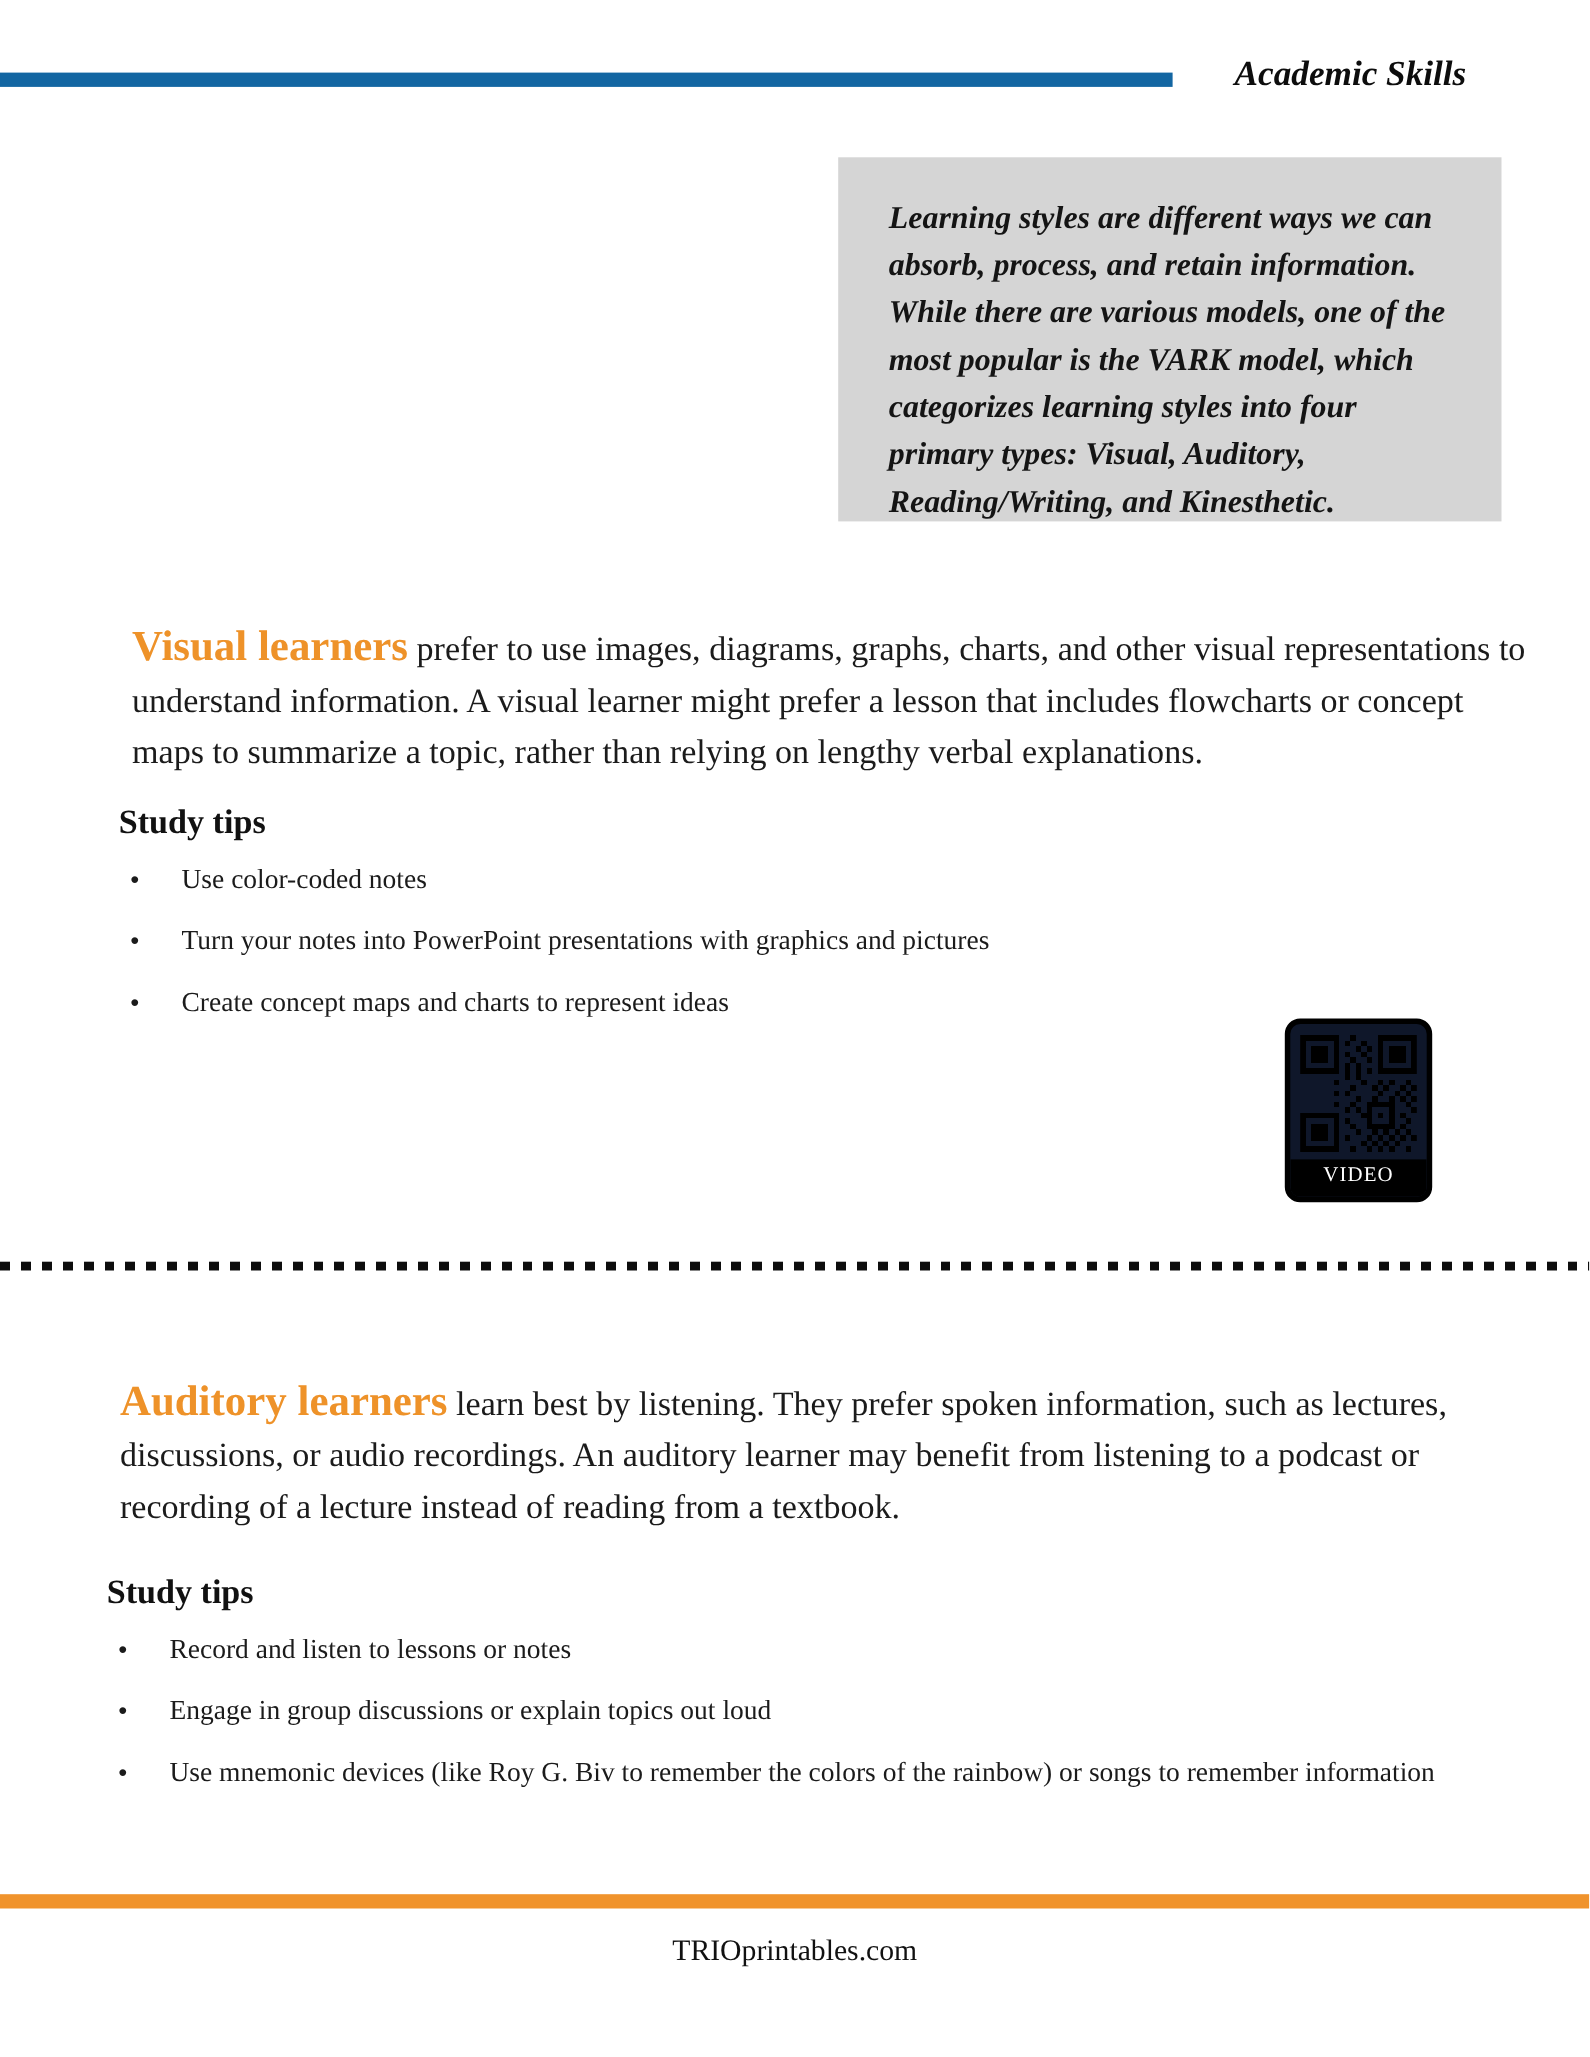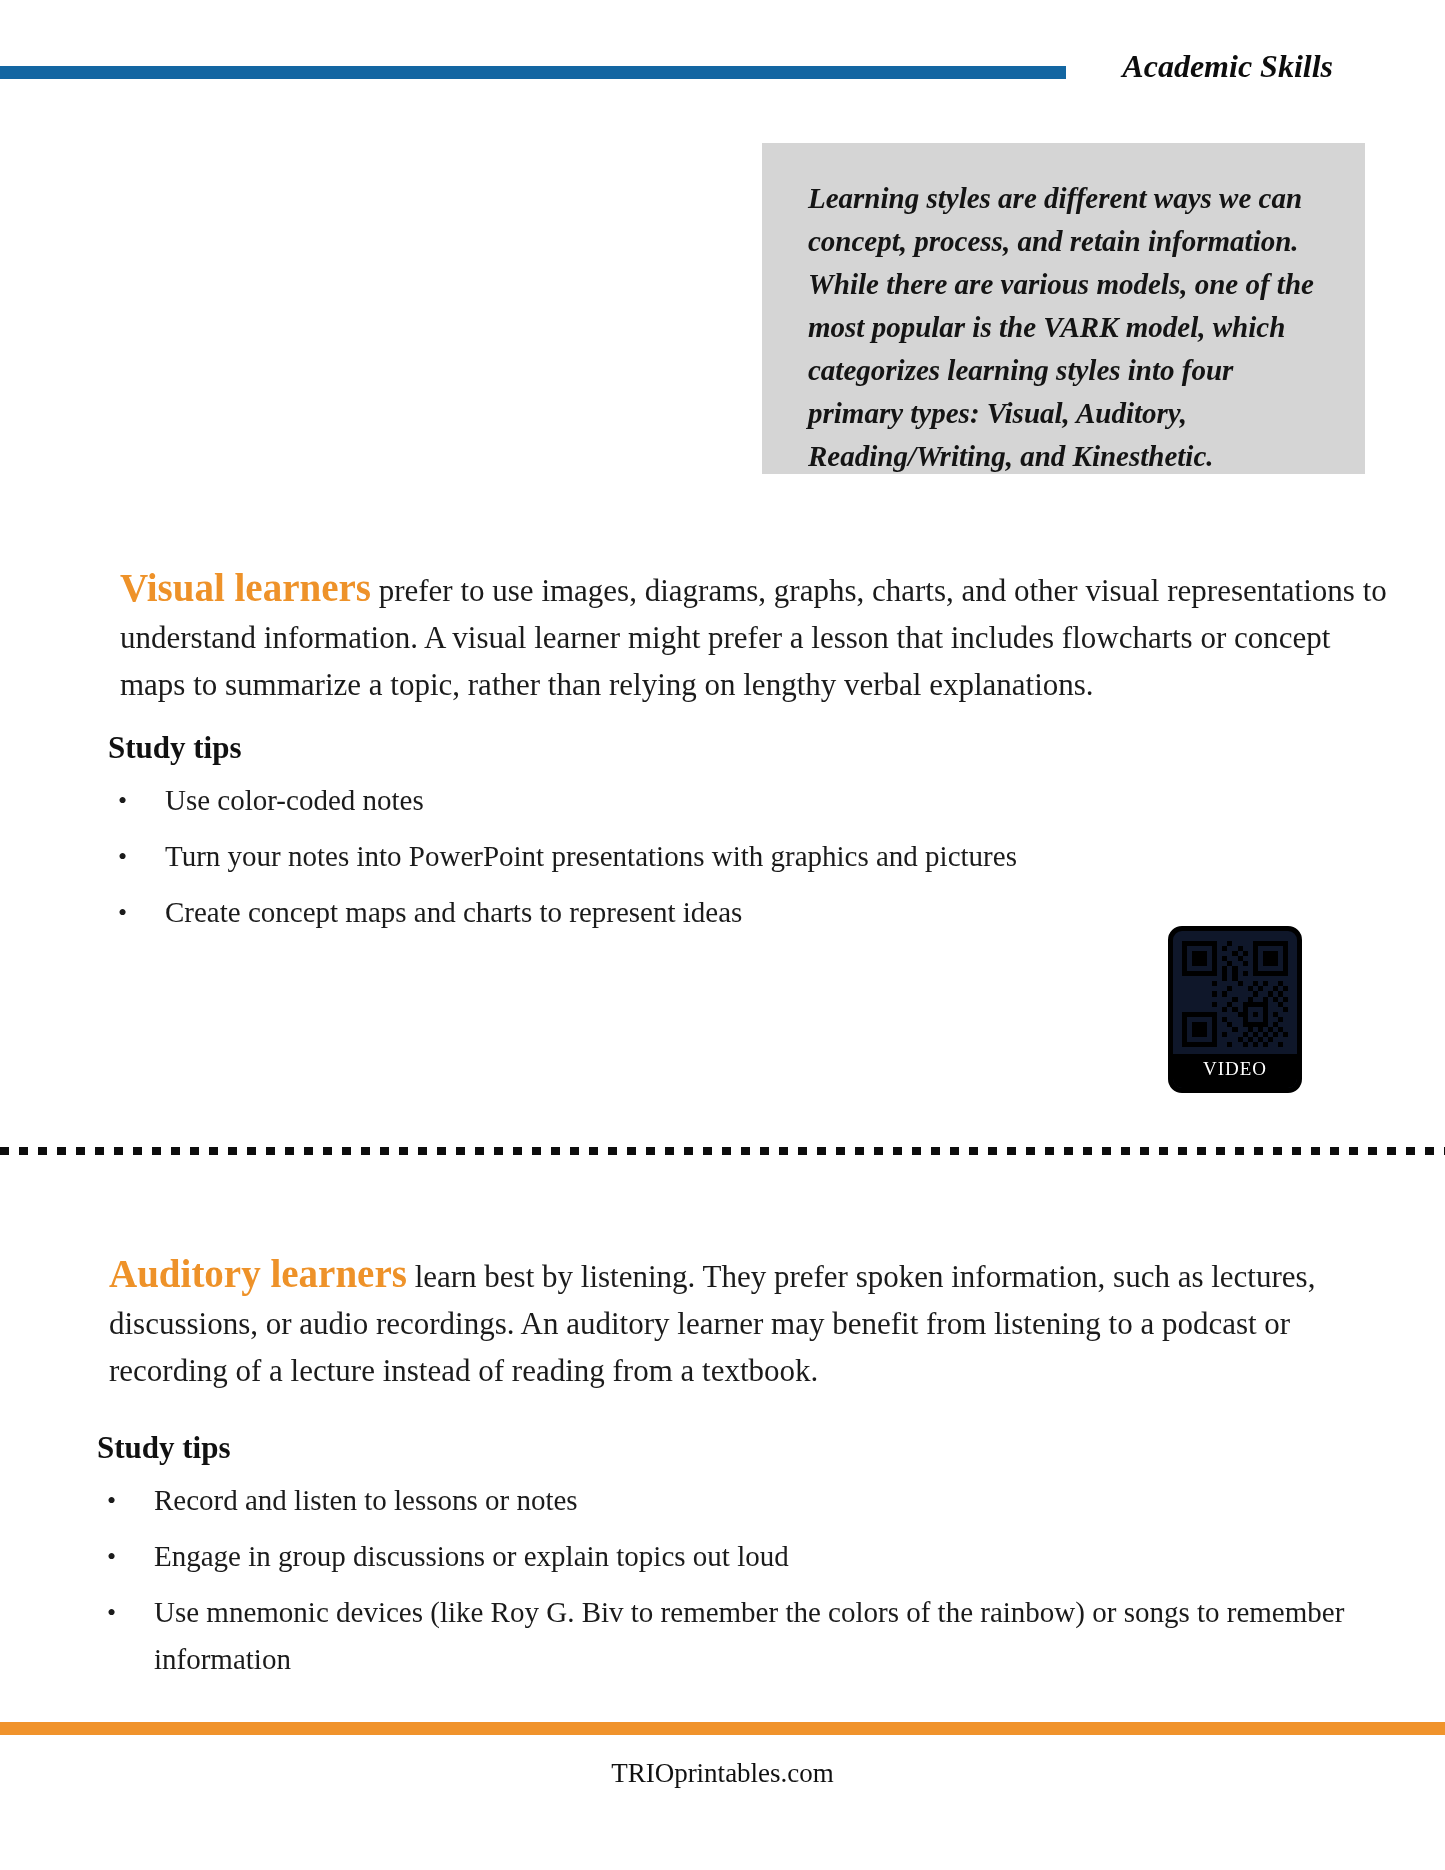--- a/index.html
+++ b/index.html
@@ -56,21 +56,21 @@
   .sec-auditory{left:97px;top:1238px;width:1300px;}
   .sec-para{font-size:31px;line-height:47px;color:#1b1b1b;margin:12px;}
   .sec-head{font-size:39px;font-weight:bold;color:#EE9229;}
   .tips-heading{
     font-size:31px;font-weight:bold;color:#111;
     margin:16px 0 6px 0;line-height:47px;
   }
   ul.tips{list-style:none;margin:0;padding:0;}
   ul.tips li{
     position:relative;
-    font-size:29px;line-height:47px;color:#1b1b1b;
+    font-size:25px;line-height:47px;color:#1b1b1b;
     padding-left:57px;margin-bottom:9px;
   }
   ul.tips li::before{
     content:"\2022";
     position:absolute;left:10px;top:0;
     font-size:26px;color:#1b1b1b;
   }
   .note{
     margin:26px 0 0 22px;
     width:1012px;
@@ -112,21 +112,21 @@
 </head>
 <body>
 
 <div class="page">
 
   <div class="top-rule"></div>
   <div class="eyebrow">Academic Skills</div>
 
 
   <div class="intro-box">
-    <div class="intro-text">Learning styles are different ways we can concept, process, and retain information. While there are various models, one of the most popular is the VARK model, which categorizes learning styles into four primary types: Visual, Auditory, Reading/Writing, and Kinesthetic.</div>
+    <div class="intro-text">Learning styles are different ways we can absorb, process, and retain information. While there are various models, one of the most popular is the VARK model, which categorizes learning styles into four primary types: Visual, Auditory, Reading/Writing, and Kinesthetic.</div>
   </div>
 
   <div class="section sec-visual">
     <p class="sec-para"><span class="sec-head">Visual learners</span> <span>prefer to use images, diagrams, graphs, charts, and other visual representations to understand information. A visual learner might prefer a lesson that includes flowcharts or concept maps to summarize a topic, rather than relying on lengthy verbal explanations.</span></p>
     <div class="tips-heading">Study tips</div>
     <ul class="tips">
       <li>Use color-coded notes</li>
       <li>Turn your notes into PowerPoint presentations with graphics and pictures</li>
       <li>Create concept maps and charts to represent ideas</li>
     </ul>

